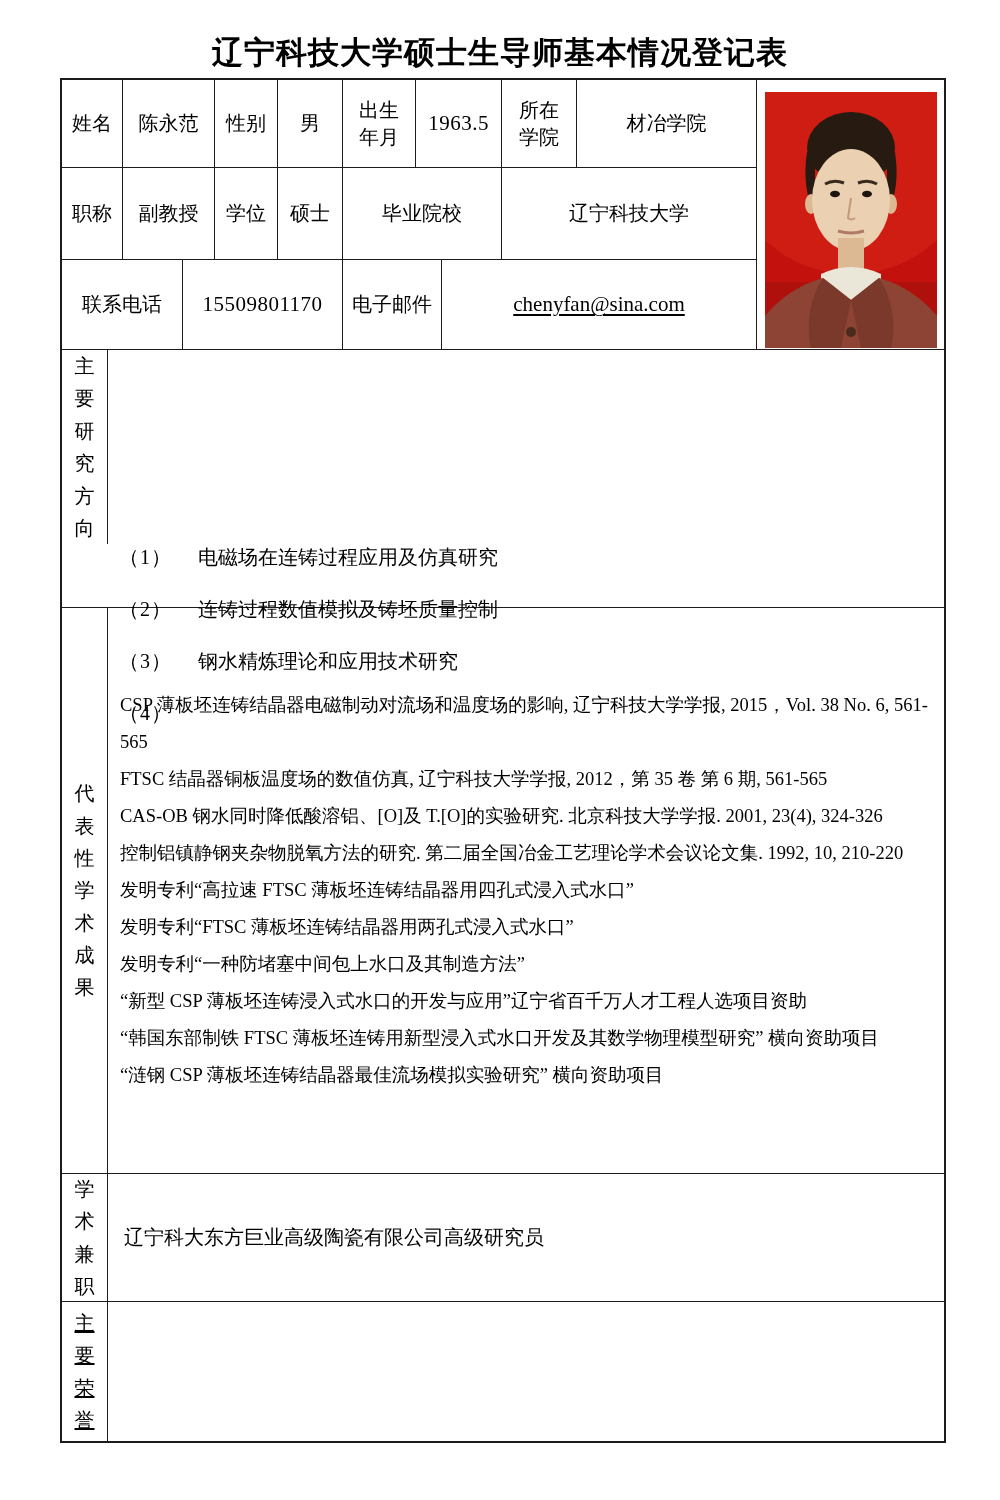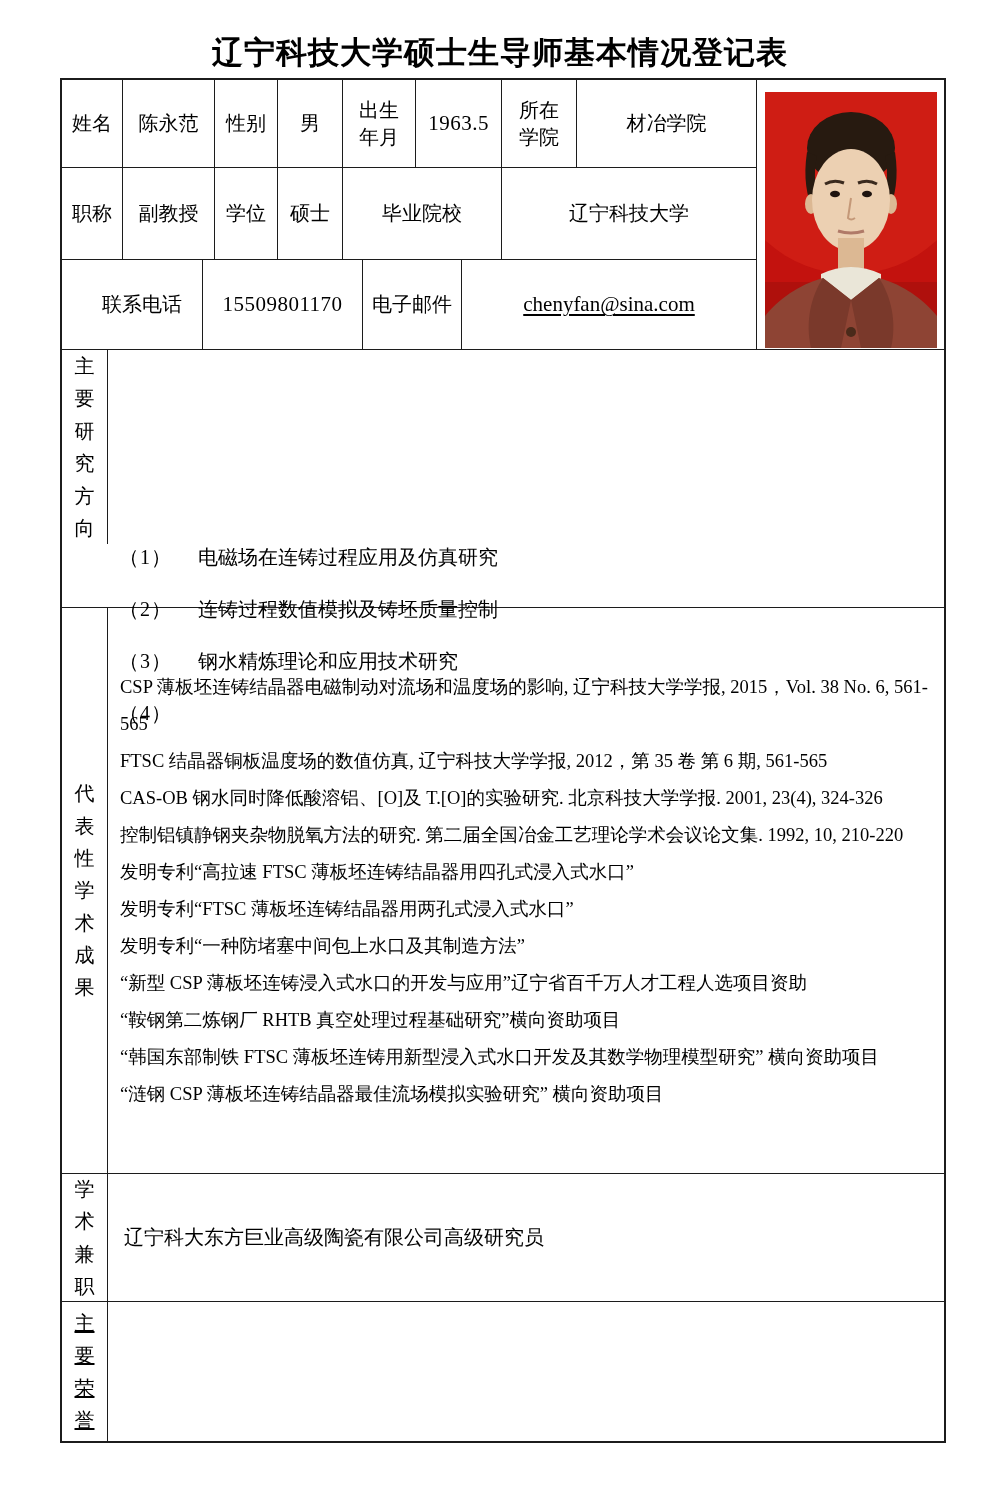--- a/index.html
+++ b/index.html
@@ -88,21 +88,21 @@
 
       <div class="trow bb" style="height:92px;">
         <div class="cell" style="width:61px;">职称</div>
         <div class="cell" style="width:92px;">副教授</div>
         <div class="cell" style="width:63px;">学位</div>
         <div class="cell" style="width:65px;">硕士</div>
         <div class="cell" style="width:159px;">毕业院校</div>
         <div class="cell last" style="flex:1;">辽宁科技大学</div>
       </div>
 
-      <div class="trow" style="height:89px;padding-left:20px;">
+      <div class="trow" style="height:89px;">
         <div class="cell" style="width:121px;">联系电话</div>
         <div class="cell serif-num" style="width:160px;">15509801170</div>
         <div class="cell" style="width:99px;">电子邮件</div>
         <div class="cell last" style="flex:1;">
           <span class="email-text">chenyfan@sina.com</span>
         </div>
       </div>
 
     </div>
 
@@ -172,21 +172,20 @@
     </div>
     <div class="content ach-content">
         <div class="ach-line">CSP 薄板坯连铸结晶器电磁制动对流场和温度场的影响, 辽宁科技大学学报, 2015，Vol. 38 No. 6, 561-565</div>
         <div class="ach-line">FTSC 结晶器铜板温度场的数值仿真, 辽宁科技大学学报, 2012，第 35 卷 第 6 期, 561-565</div>
         <div class="ach-line">CAS-OB 钢水同时降低酸溶铝、[O]及 T.[O]的实验研究. 北京科技大学学报.  2001, 23(4), 324-326</div>
         <div class="ach-line">控制铝镇静钢夹杂物脱氧方法的研究. 第二届全国冶金工艺理论学术会议论文集. 1992, 10, 210-220</div>
         <div class="ach-line">发明专利“高拉速 FTSC 薄板坯连铸结晶器用四孔式浸入式水口”</div>
         <div class="ach-line">发明专利“FTSC 薄板坯连铸结晶器用两孔式浸入式水口”</div>
         <div class="ach-line">发明专利“一种防堵塞中间包上水口及其制造方法”</div>
         <div class="ach-line">“新型 CSP 薄板坯连铸浸入式水口的开发与应用”辽宁省百千万人才工程人选项目资助</div>
-        <div class="ach-line">“鞍钢第二炼钢厂 RHTB 真空处理过程基础研究”横向资助项目</div>
         <div class="ach-line">“韩国东部制铁 FTSC 薄板坯连铸用新型浸入式水口开发及其数学物理模型研究” 横向资助项目</div>
         <div class="ach-line">“涟钢 CSP 薄板坯连铸结晶器最佳流场模拟实验研究” 横向资助项目</div>
       </div>
   </div>
 
   <div class="section" style="height:128px;">
     <div class="vcell">
       <div class="vtext">学术兼职</div>
     </div>
     <div class="content pos-content">辽宁科大东方巨业高级陶瓷有限公司高级研究员</div>

